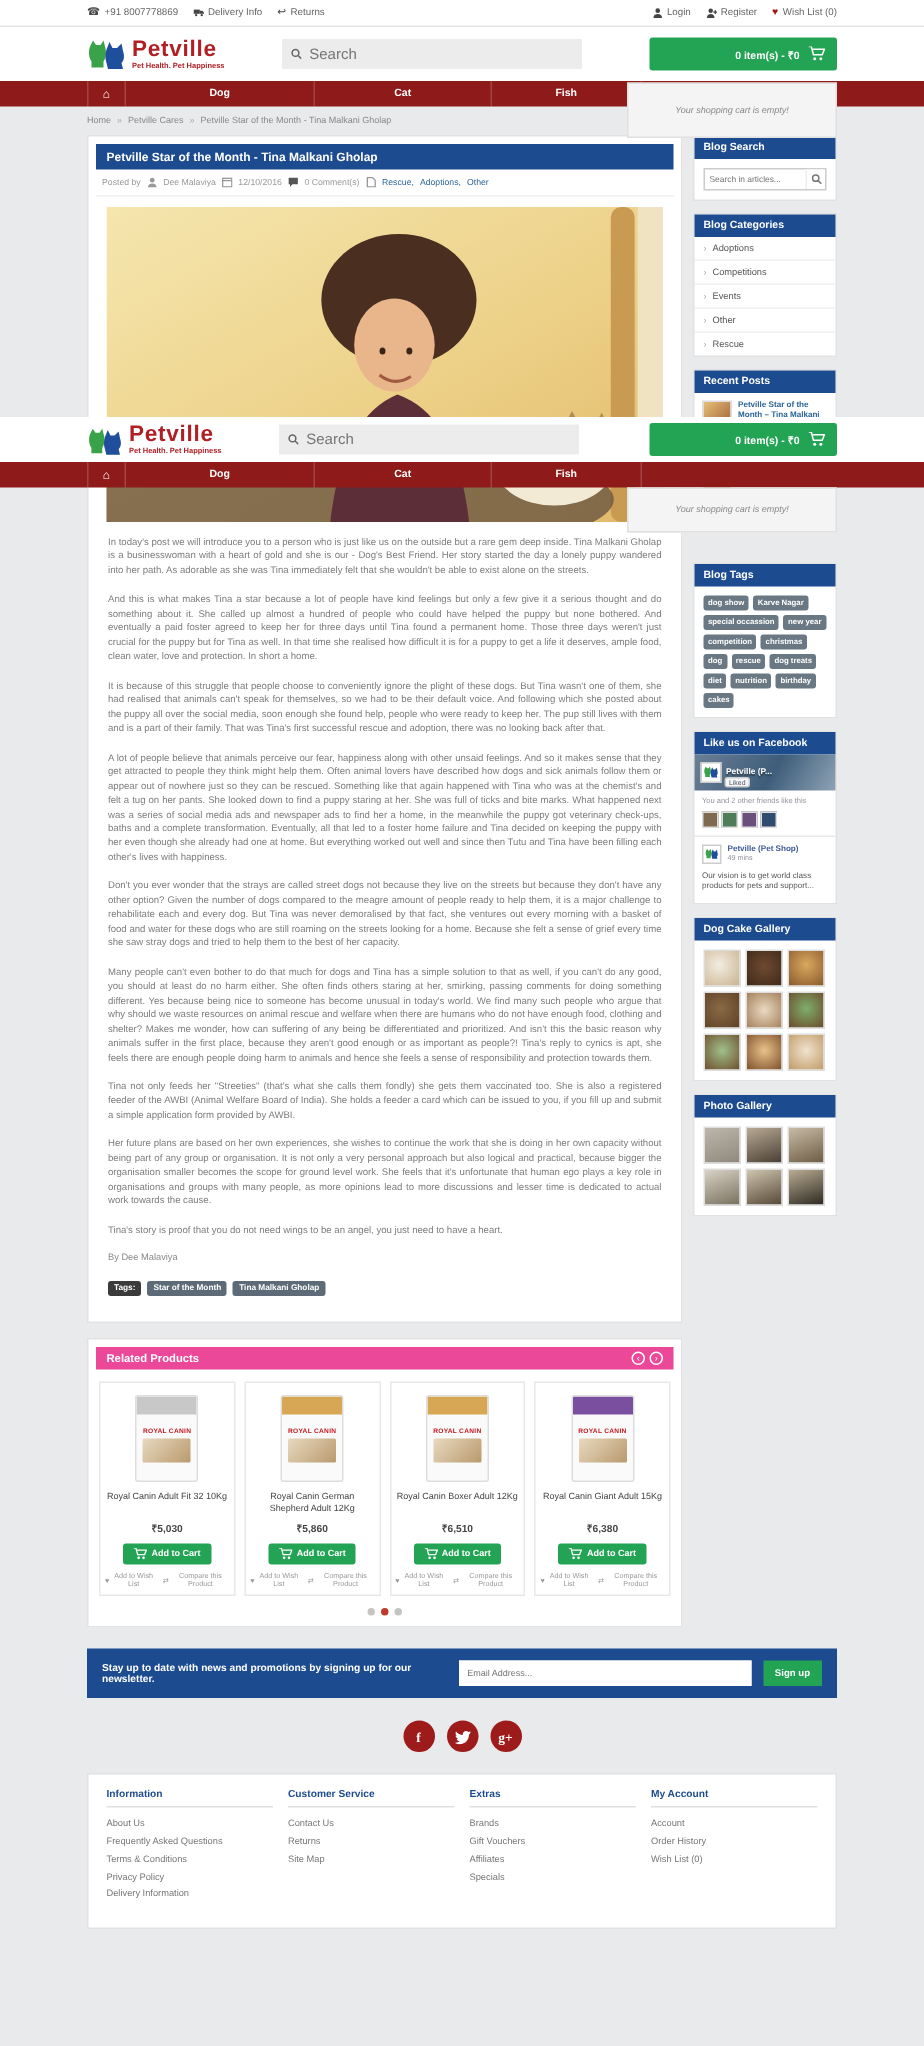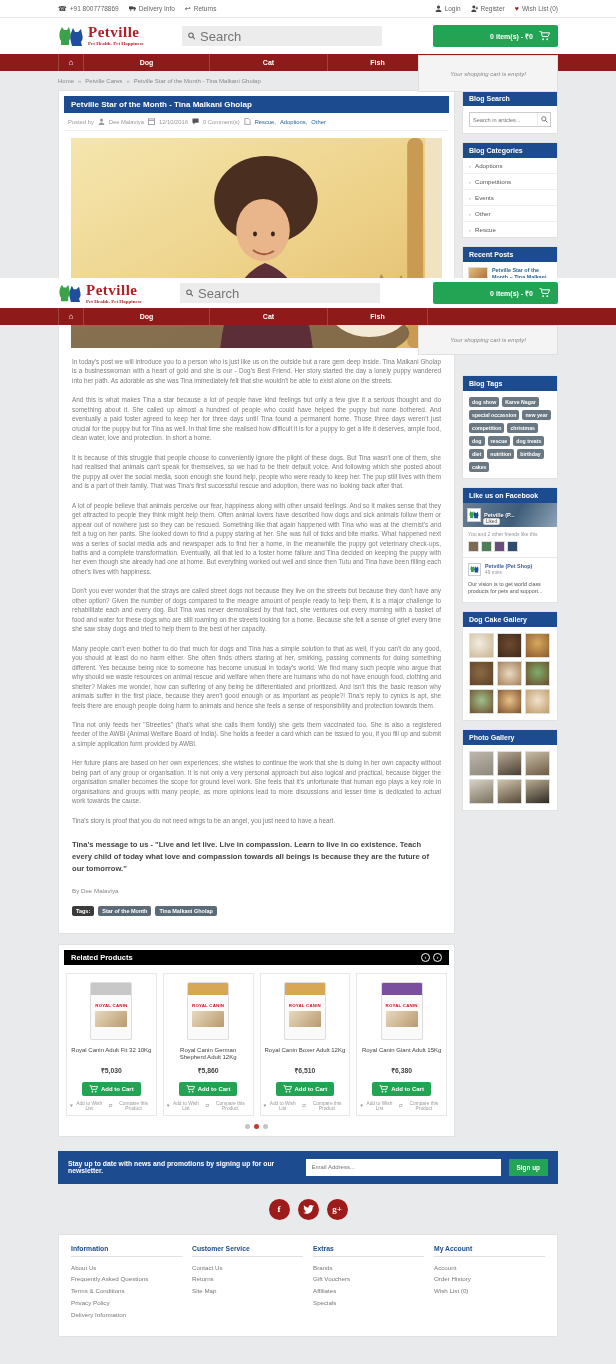--- a/index.html
+++ b/index.html
@@ -13,26 +13,26 @@
   
   .topbar { background:#fff; border-bottom:1px solid #e5e5e5; height:18px;
     display:flex; align-items:center; justify-content:space-between; font-size:6.5px; color:#666; }
   .topbar .grp { display:flex; gap:10px; align-items:center; }
   .topbar .t-item { display:flex; gap:3px; align-items:center; cursor:pointer; }
   .ticon { font-size:7px; color:#444; line-height:1; }
   .msvg { width:7px; height:7px; display:inline-block; }
 
   
   .site-header { background:#fff; height:36px; display:flex; align-items:center; }
-  .brand { display:flex; align-items:flex-start; gap:4px; cursor:pointer;font-family:Liberation Serif, serif; }
+  .brand { display:flex; align-items:flex-end; gap:4px; cursor:pointer; }
   .brand-text .brand-name { font-size:15px; font-weight:bold; color:#b01f24; letter-spacing:.5px; line-height:1; }
   .brand-text .brand-tag { font-size:5px; font-weight:bold; color:#b01f24; margin-top:1px; }
   .searchbox { margin-left:38px; width:200px; height:20px; background:#ececec;
     display:flex; align-items:center; padding:0 6px; gap:5px; }
-  .searchbox input { border:0; background:transparent; font-size:13px; color:#555; width:100%; outline:none; }
+  .searchbox input { border:0; background:transparent; font-size:10px; color:#555; width:100%; outline:none; }
   .cartbtn { margin-left:auto; width:125px; height:22px; background:#23a455; color:#fff;
     display:flex; align-items:center; justify-content:flex-end; gap:6px; padding:0 8px;
     font-size:7px; font-weight:bold; border:0; cursor:pointer; border-radius:2px; }
 
   
   .mainnav { background:#8e1a1a; height:17px; display:flex; align-items:stretch; color:#fff; }
   .mainnav .nav-inner { margin-left:58px; display:flex; width:460px; }
   .nav-cell { display:flex; align-items:center; justify-content:center;
     border-right:1px solid rgba(255,255,255,.18); font-size:7px; font-weight:bold; cursor:pointer; }
   .nav-home { width:26px; border-left:1px solid rgba(255,255,255,.18); font-size:8px; }
@@ -61,21 +61,21 @@
   .article h2 { font-size:8px; color:#454545; line-height:1.5; margin:14px 0 10px; }
   .article p { font-size:6.4px; line-height:1.48; color:#7d7d7d; text-align:justify; margin-bottom:10px; }
   .article .quote { font-size:7.6px; font-weight:bold; color:#454545; line-height:1.55; margin:14px 0 12px; }
   .byline { font-size:6.2px; color:#888; margin:10px 0 12px; }
   .tagrow { display:flex; gap:4px; align-items:center; }
   .badge { font-size:5.5px; font-weight:bold; color:#fff; background:#5c6b77; padding:2px 4px; border-radius:2px; cursor:pointer; }
   .badge.dark { background:#3b3b3b; cursor:default; }
 
   
   .related-card { padding:5px; margin-bottom:14px; }
-  .related-head { background:#000000; color:#fff; display:flex; align-items:center; padding:3px 7px; }
+  .related-head { background:#ec4899; color:#fff; display:flex; align-items:center; padding:3px 7px; }
   .related-head .rp-title { font-size:7.5px; font-weight:bold; }
   .rp-arrows { margin-left:auto; display:flex; gap:3px; }
   .rp-arrow { width:9px; height:9px; border:1px solid #fff; border-radius:50%; font-size:6px;
     display:flex; align-items:center; justify-content:center; cursor:pointer; color:#fff; }
   .prod-row { display:flex; gap:6px; padding:8px 2px 4px; }
   .prod { width:93px; border:1px solid #e8e8e8; background:#fff; padding:4px 3px; text-align:center; }
   .prod-img { height:66px; display:flex; align-items:center; justify-content:center; cursor:pointer; }
   .bag { width:42px; height:58px; border:1px solid #ddd; background:#fafafa; border-radius:2px; overflow:hidden; }
   .bag .band { height:12px; }
   .prod:nth-child(1) .band { background:#c8c8c8; }
@@ -340,21 +340,20 @@
       <div class="article">
         <p>In today's post we will introduce you to a person who is just like us on the outside but a rare gem deep inside. Tina Malkani Gholap is a businesswoman with a heart of gold and she is our - Dog's Best Friend. Her story started the day a lonely puppy wandered into her path. As adorable as she was Tina immediately felt that she wouldn't be able to exist alone on the streets.</p>
         <p>And this is what makes Tina a star because a lot of people have kind feelings but only a few give it a serious thought and do something about it. She called up almost a hundred of people who could have helped the puppy but none bothered. And eventually a paid foster agreed to keep her for three days until Tina found a permanent home. Those three days weren't just crucial for the puppy but for Tina as well. In that time she realised how difficult it is for a puppy to get a life it deserves, ample food, clean water, love and protection. In short a home.</p>
         <p>It is because of this struggle that people choose to conveniently ignore the plight of these dogs. But Tina wasn't one of them, she had realised that animals can't speak for themselves, so we had to be their default voice. And following which she posted about the puppy all over the social media, soon enough she found help, people who were ready to keep her. The pup still lives with them and is a part of their family. That was Tina's first successful rescue and adoption, there was no looking back after that.</p>
         <p>A lot of people believe that animals perceive our fear, happiness along with other unsaid feelings. And so it makes sense that they get attracted to people they think might help them. Often animal lovers have described how dogs and sick animals follow them or appear out of nowhere just so they can be rescued. Something like that again happened with Tina who was at the chemist's and felt a tug on her pants. She looked down to find a puppy staring at her. She was full of ticks and bite marks. What happened next was a series of social media ads and newspaper ads to find her a home, in the meanwhile the puppy got veterinary check-ups, baths and a complete transformation. Eventually, all that led to a foster home failure and Tina decided on keeping the puppy with her even though she already had one at home. But everything worked out well and since then Tutu and Tina have been filling each other's lives with happiness.</p>
         <p>Don't you ever wonder that the strays are called street dogs not because they live on the streets but because they don't have any other option? Given the number of dogs compared to the meagre amount of people ready to help them, it is a major challenge to rehabilitate each and every dog. But Tina was never demoralised by that fact, she ventures out every morning with a basket of food and water for these dogs who are still roaming on the streets looking for a home. Because she felt a sense of grief every time she saw stray dogs and tried to help them to the best of her capacity.</p>
         <p>Many people can't even bother to do that much for dogs and Tina has a simple solution to that as well, if you can't do any good, you should at least do no harm either. She often finds others staring at her, smirking, passing comments for doing something different. Yes because being nice to someone has become unusual in today's world. We find many such people who argue that why should we waste resources on animal rescue and welfare when there are humans who do not have enough food, clothing and shelter? Makes me wonder, how can suffering of any being be differentiated and prioritized. And isn't this the basic reason why animals suffer in the first place, because they aren't good enough or as important as people?! Tina's reply to cynics is apt, she feels there are enough people doing harm to animals and hence she feels a sense of responsibility and protection towards them.</p>
         <p>Tina not only feeds her "Streeties" (that's what she calls them fondly) she gets them vaccinated too. She is also a registered feeder of the AWBI (Animal Welfare Board of India). She holds a feeder a card which can be issued to you, if you fill up and submit a simple application form provided by AWBI.</p>
         <p>Her future plans are based on her own experiences, she wishes to continue the work that she is doing in her own capacity without being part of any group or organisation. It is not only a very personal approach but also logical and practical, because bigger the organisation smaller becomes the scope for ground level work. She feels that it's unfortunate that human ego plays a key role in organisations and groups with many people, as more opinions lead to more discussions and lesser time is dedicated to actual work towards the cause.</p>
         <p>Tina's story is proof that you do not need wings to be an angel, you just need to have a heart.</p>
-        <div class="quote">Tina's message to us - "Live and let live. Live in compassion. Learn to live in co existence. Teach every child of today what love and compassion towards all beings is because they are the future of our tomorrow."</div>
         <div class="byline">By Dee Malaviya</div>
         <div class="tagrow">
           <span class="badge dark">Tags:</span>
           <span class="badge">Star of the Month</span>
           <span class="badge">Tina Malkani Gholap</span>
         </div>
       </div>
     </div>
 
     <div class="card related-card">

